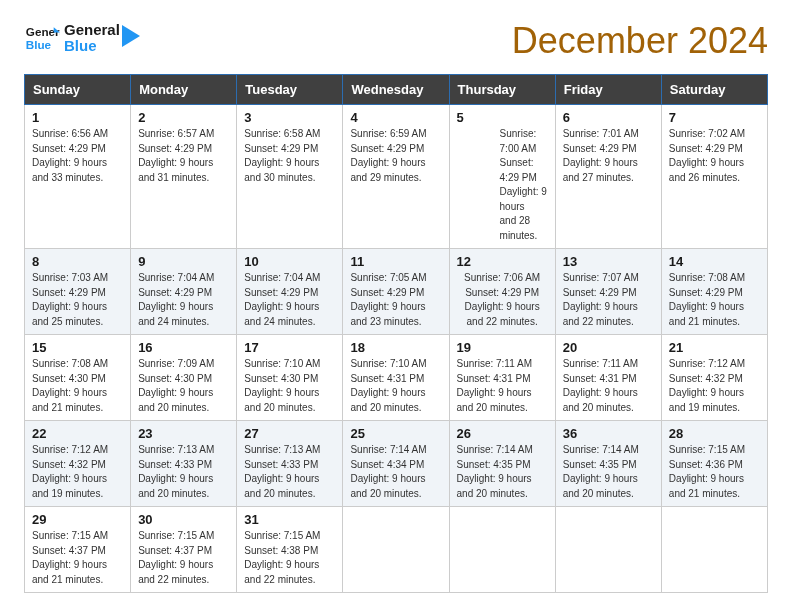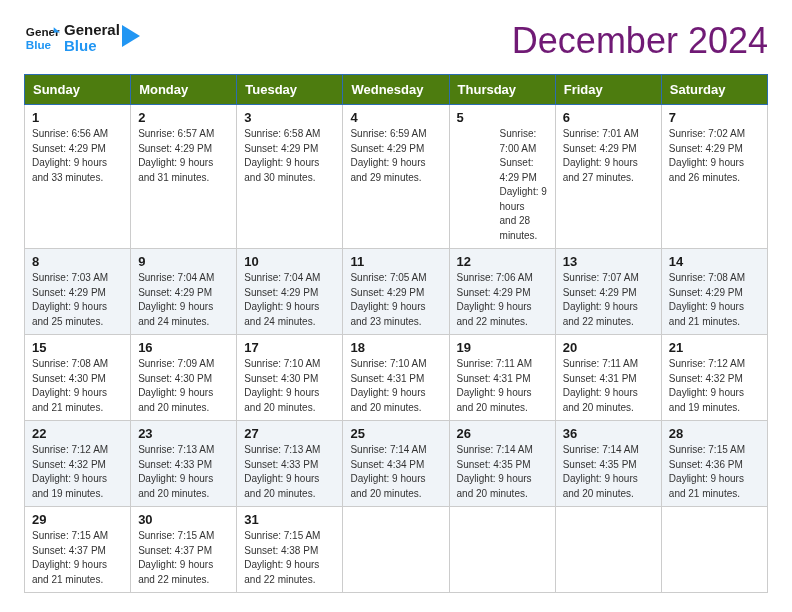--- a/index.html
+++ b/index.html
@@ -24,33 +24,33 @@
     .logo-icon {
       width: 36px;
       height: 36px;
     }
     .title-block {
       text-align: right;
     }
     .month-title {
       font-size: 36px;
       font-weight: normal;
-      color: #701a75;
+      color: #a16207;
     }
     .location-title {
       font-size: 15px;
       color: #333;
     }
     .calendar-table {
       width: 100%;
       border-collapse: collapse;
       border: 1px solid #ccc;
     }
     .calendar-table th {
-      background: #4d7c0f;
+      background: #404040;
       color: #fff;
       font-size: 13px;
       font-weight: bold;
       text-align: left;
       padding: 7px 8px;
       border: 1px solid #2b6cb0;
     }
     .calendar-table td {
       vertical-align: top;
       border: 1px solid #ccc;
@@ -189,21 +189,21 @@
         </td>
         <td>
           <span class="day-number">11</span>
           <div class="day-info" style="white-space: pre-line;">Sunrise: 7:05 AM
 Sunset: 4:29 PM
 Daylight: 9 hours
 and 23 minutes.</div>
         </td>
         <td>
           <span class="day-number">12</span>
-          <div class="day-info" style="white-space: pre-line;">Sunrise: 7:06 AM
+          <div class="day-info" style="white-space: pre-line; text-align: center;">Sunrise: 7:06 AM
 Sunset: 4:29 PM
 Daylight: 9 hours
 and 22 minutes.</div>
         </td>
         <td>
           <span class="day-number">13</span>
           <div class="day-info" style="white-space: pre-line;">Sunrise: 7:07 AM
 Sunset: 4:29 PM
 Daylight: 9 hours
 and 22 minutes.</div>

